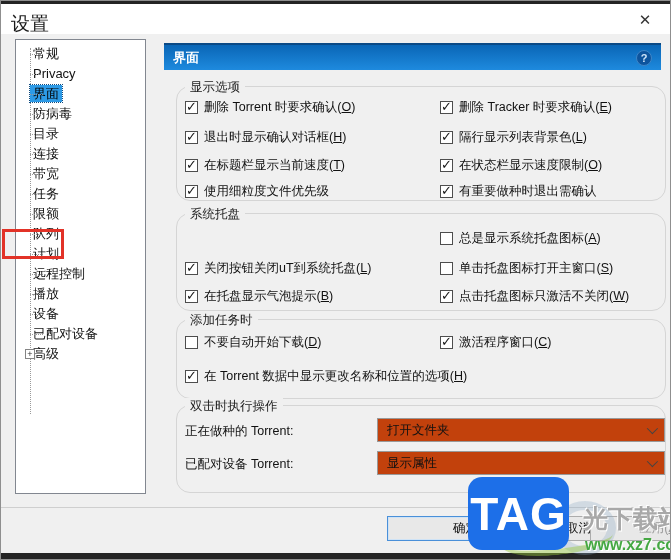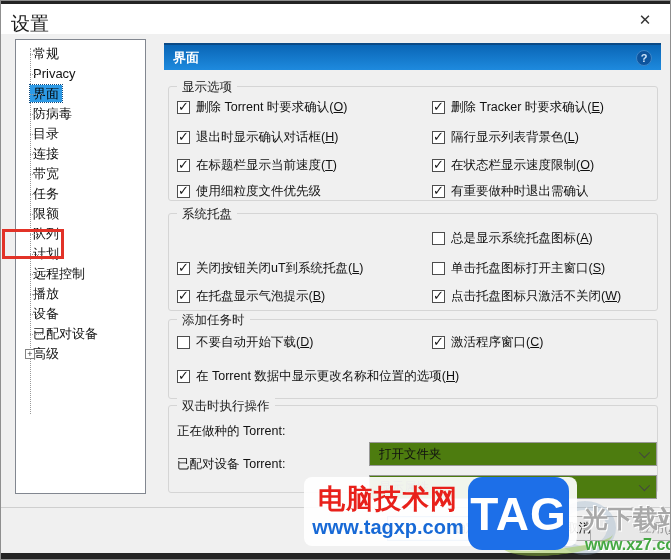--- a/index.html
+++ b/index.html
@@ -37,39 +37,39 @@
   
   .panel { position:absolute; left:163px; top:42px; width:497px; height:452px; }
   .panel-header { position:absolute; left:0; top:0; right:0; height:27px;
     background:linear-gradient(#0a66b6,#1e8ade); border-top:2px solid #0b4a86;
     display:flex; align-items:center; padding:0 9px; }
   .panel-header .ph-title { color:#fff; font-weight:bold; font-size:13px; }
   .help-btn { margin-left:auto; width:16px; height:16px; border-radius:50%;
     background:#0d549e; border:1px solid #3d85c8; color:#cfe4f8; font-size:11px;
     font-weight:bold; text-align:center; line-height:14px; cursor:pointer; }
 
-  .groupbox { position:absolute; left:4px; width:490px;
-    border:1px solid #d5d5d5; border-radius:3px; }
+  .groupbox { position:absolute; left:12px; width:490px;
+    border:1px solid #d5d5d5; border-radius:14px; }
   .groupbox .gtitle { position:absolute; left:8px; top:-8px; background:#f0f0f0;
     padding:0 5px; font-size:12.5px; color:#1a1a1a; }
   .g1 { top:43px;  height:115px; }
   .g2 { top:170px; height:98px;  }
   .g3 { top:276px; height:80px;  }
   .g4 { top:362px; height:88px;padding-left:8px;  }
 
   .cb { position:absolute; display:flex; align-items:center; height:16px; cursor:pointer; }
   .cbox { width:13px; height:13px; background:#fff; border:1px solid #4d4d4d;
     position:relative; flex:none; }
   .cbox.checked::after { content:"✓"; position:absolute; left:0px; top:-3px;
     font-size:13px; font-weight:bold; color:#151515; }
   .cbl { margin-left:6px; font-size:12.5px; white-space:nowrap; }
 
   .dd-label { position:absolute; font-size:12.5px; white-space:nowrap; }
-  .select { position:absolute; width:288px; height:24px; background:#4d7c0f;
-    border:1px solid #999; display:flex; align-items:center; padding:0 9px; cursor:pointer;margin-top:24px; }
+  .select { position:absolute; width:288px; height:24px; background:#c2410c;
+    border:1px solid #999; display:flex; align-items:center; padding:0 9px; cursor:pointer; }
   .sel-val { font-size:12.5px; }
   .chev { margin-left:auto; width:8px; height:8px; border-right:1px solid #444;
     border-bottom:1px solid #444; transform:rotate(45deg) translateY(-2px); }
 
   
   .footer-divider { position:absolute; left:0; right:0; top:506px; border-top:1px solid #cfcfcf; }
   .btn { position:absolute; top:515px; width:92px; height:25px; background:#e8e8e8;
     border:1px solid #acacac; font-size:12.5px; text-align:right; line-height:22px;
     color:#111; cursor:pointer; z-index:1; }
   .btn-ok { left:386px; border:1px solid #4a90d9; box-shadow:inset 0 0 0 1px #cfe3f6; }
@@ -231,22 +231,16 @@
 
   <div class="footer-divider"></div>
   <div class="btn btn-ok">确定</div>
   <div class="btn btn-cancel">取消</div>
   <div class="btn btn-apply hk">应用(<u>A</u>)</div>
 
   <div class="wm wm-circle"></div>
   <div class="wm wm-swoosh"></div>
   <div class="wm wm-right-site">光下载站</div>
   <div class="wm wm-right-url">www.xz7.com</div>
-  <div class="wm wm-card">
-    <div class="wm-card-text">
-      <span class="wm-site">电脑技术网</span>
-      <span class="wm-url">www.tagxp.com</span>
-    </div>
-  </div>
   <div class="wm wm-tag">TAG</div>
 
   <div class="bottom-edge"></div>
 </div>
 
 </body></html>

